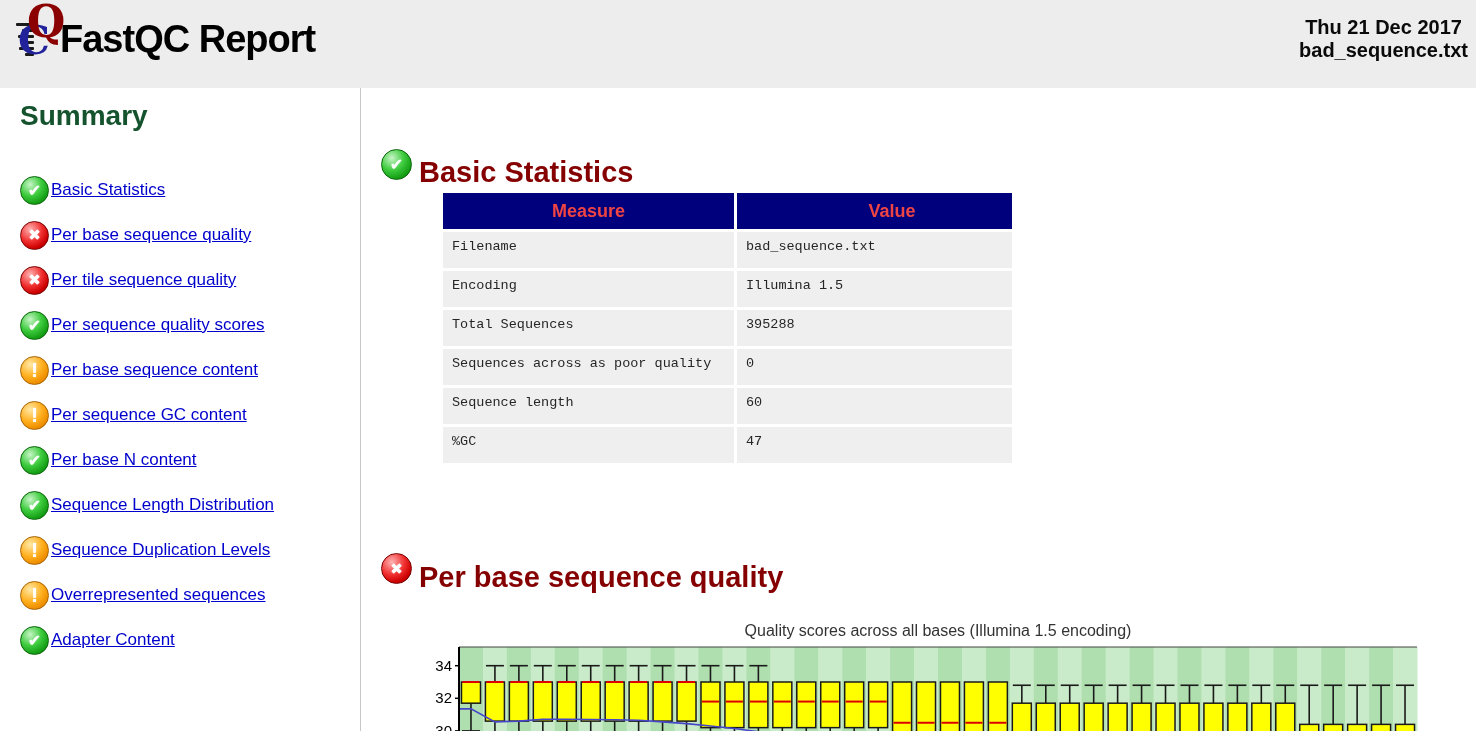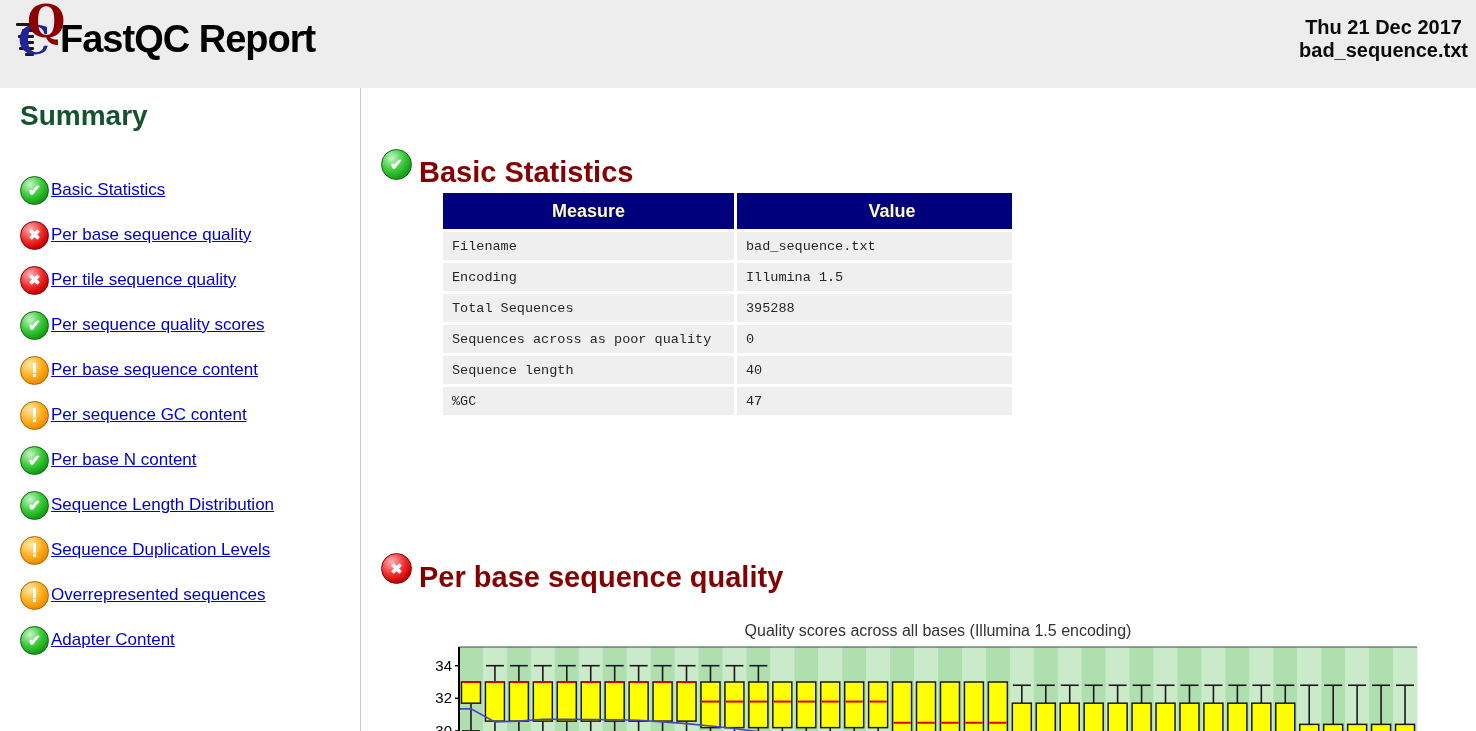--- a/index.html
+++ b/index.html
@@ -47,25 +47,25 @@
   
   .section-icon{position:absolute;width:31px;height:31px;margin:0;}
   .si1{left:381px;top:149px;}
   .si2{left:381px;top:553px;}
   .sec{position:absolute;margin:0;font-size:29px;font-weight:bold;color:#850000;}
   .st1{left:419px;top:156px;}
   .st2{left:419px;top:561px;}
 
   
   #stats{position:absolute;left:440px;top:190px;border-collapse:separate;border-spacing:3px;}
-  #stats th{background:#00007d;color:#fef9c3;font-size:18px;font-weight:bold;height:34px;text-align:center;}
+  #stats th{background:#00007d;color:#ef4444;font-size:18px;font-weight:bold;height:34px;text-align:center;}
   #stats th.c1{width:289px;}
   #stats th.c2{width:238px;padding-left:36px;}
   #stats td{background:#efefef;font-family:"Liberation Mono","DejaVu Sans Mono",monospace;
-            font-size:13.5px;color:#262626;height:28px;padding:0 0 0 9px;}
+            font-size:13.5px;color:#262626;height:28px;padding:0 0 8px 9px;}
 
   
   #chart{position:absolute;left:420px;top:620px;}
 </style>
 </head>
 <body>
 
 <div class="page">
 
   <header class="top-header">
@@ -163,21 +163,21 @@
           <tr>
             <td>Total Sequences</td>
             <td>395288</td>
           </tr>
           <tr>
             <td>Sequences across as poor quality</td>
             <td>0</td>
           </tr>
           <tr>
             <td>Sequence length</td>
-            <td>40</td>
+            <td>60</td>
           </tr>
           <tr>
             <td>%GC</td>
             <td>47</td>
           </tr>
         </tbody>
     </table>
 
     <span class="status-icon section-icon si2 fail" id="sec-icon-1">✖</span>
     <h2 class="sec st2">Per base sequence quality</h2>

